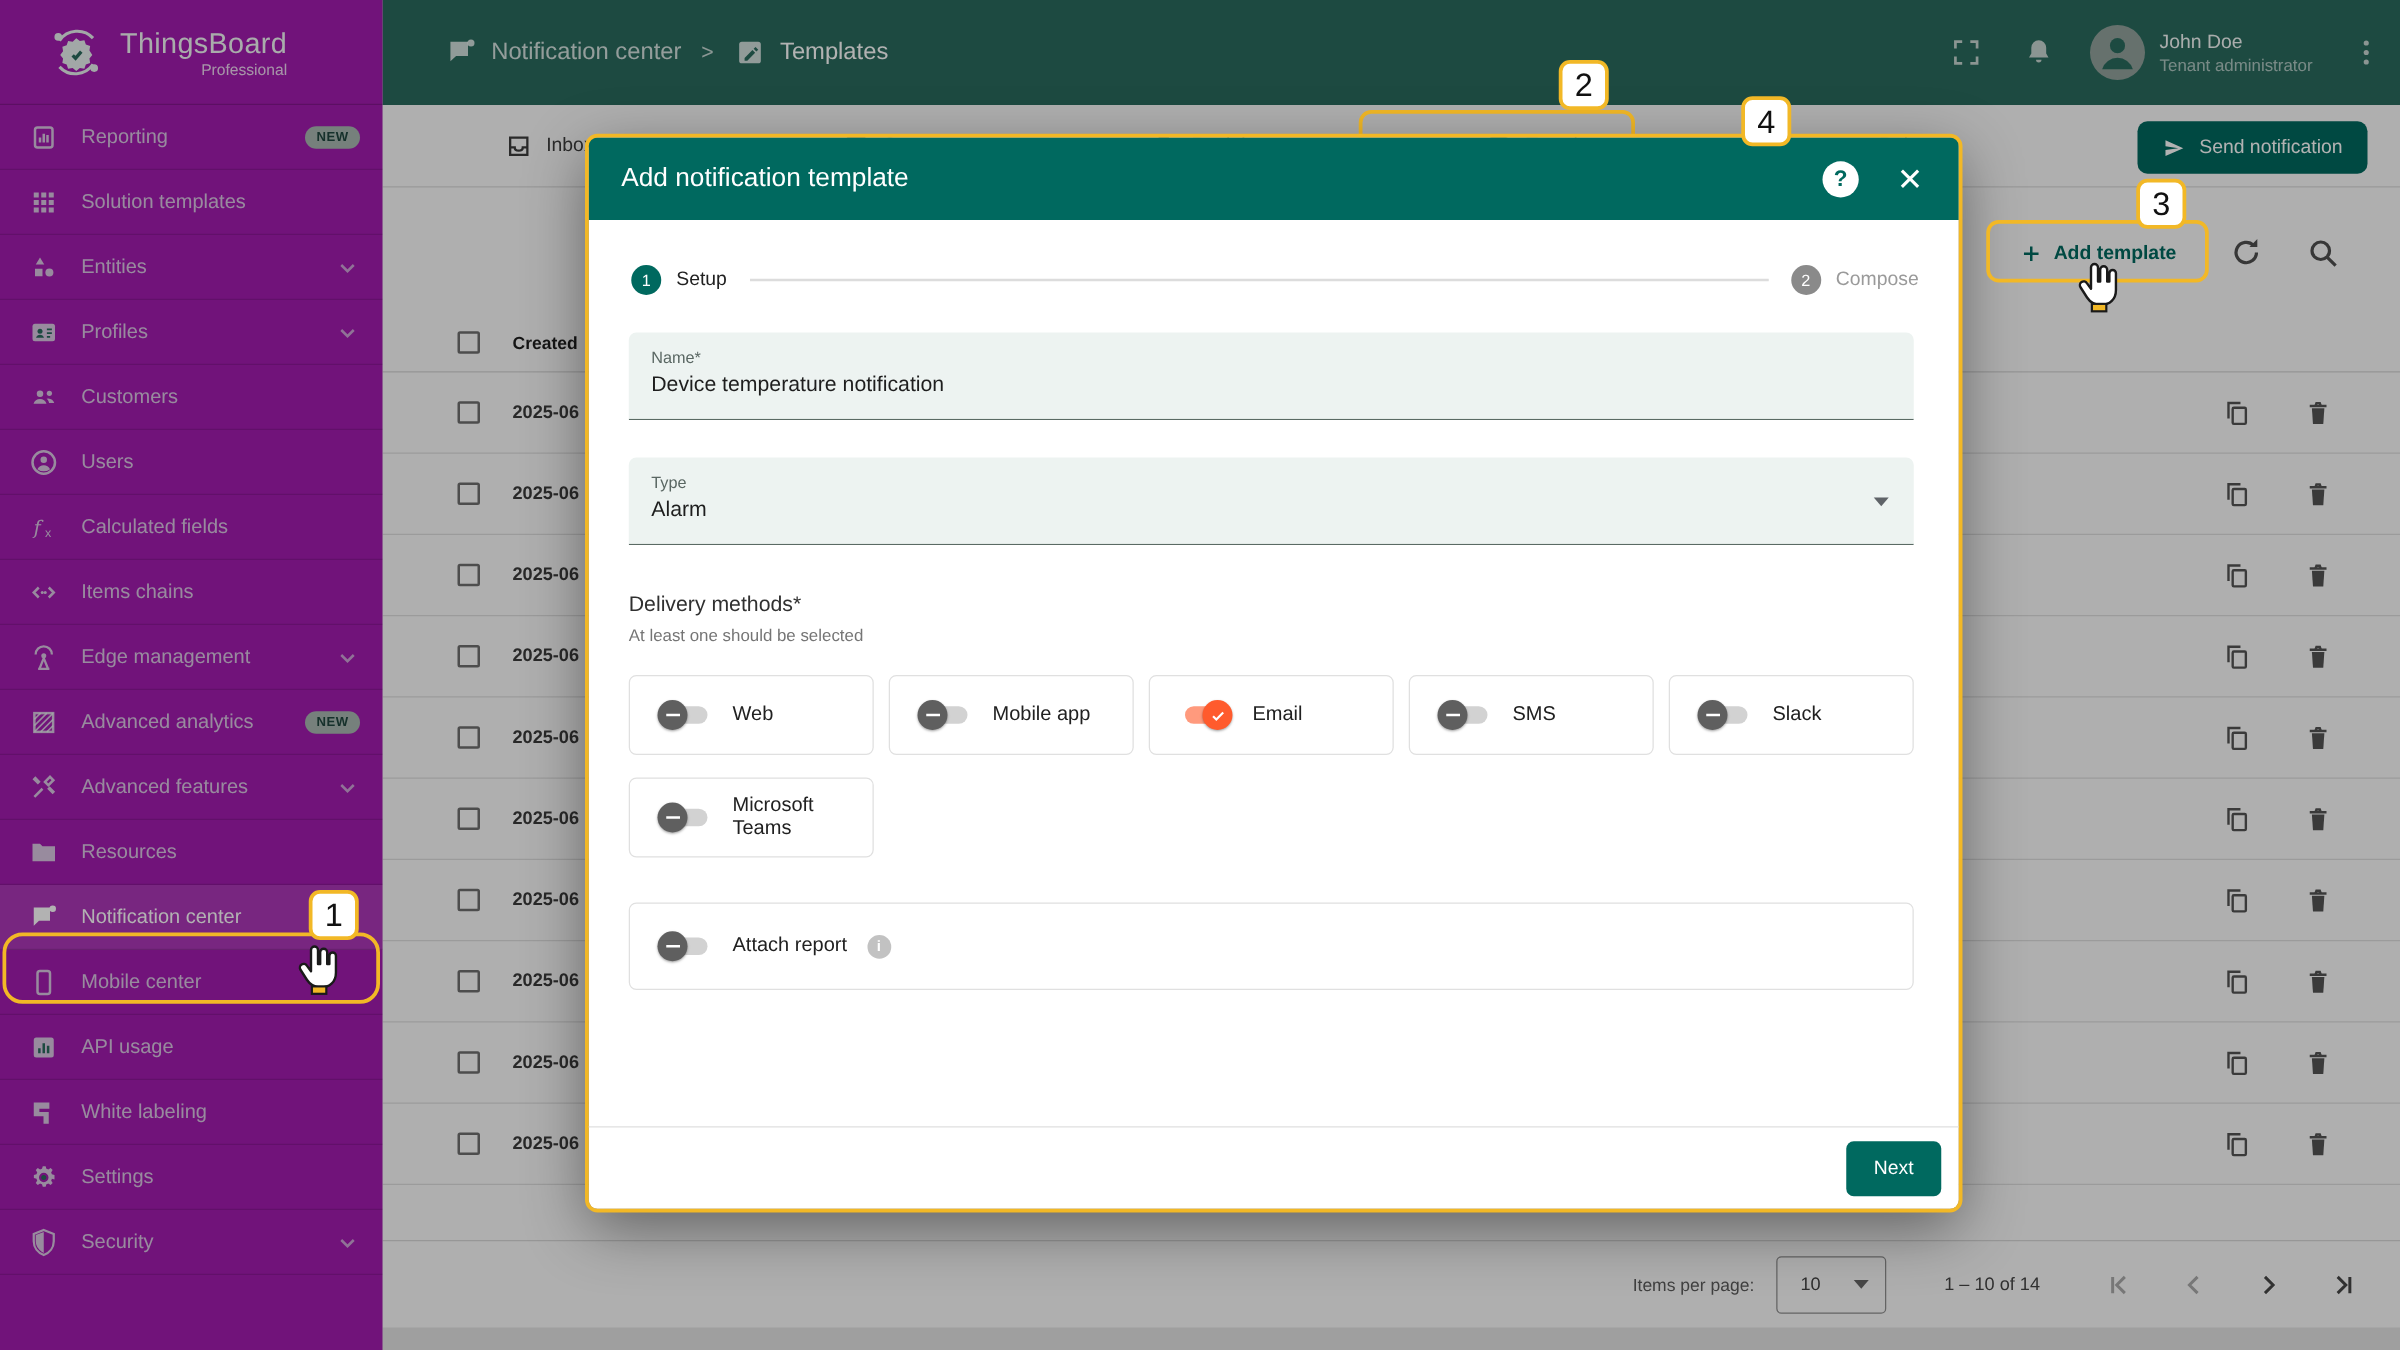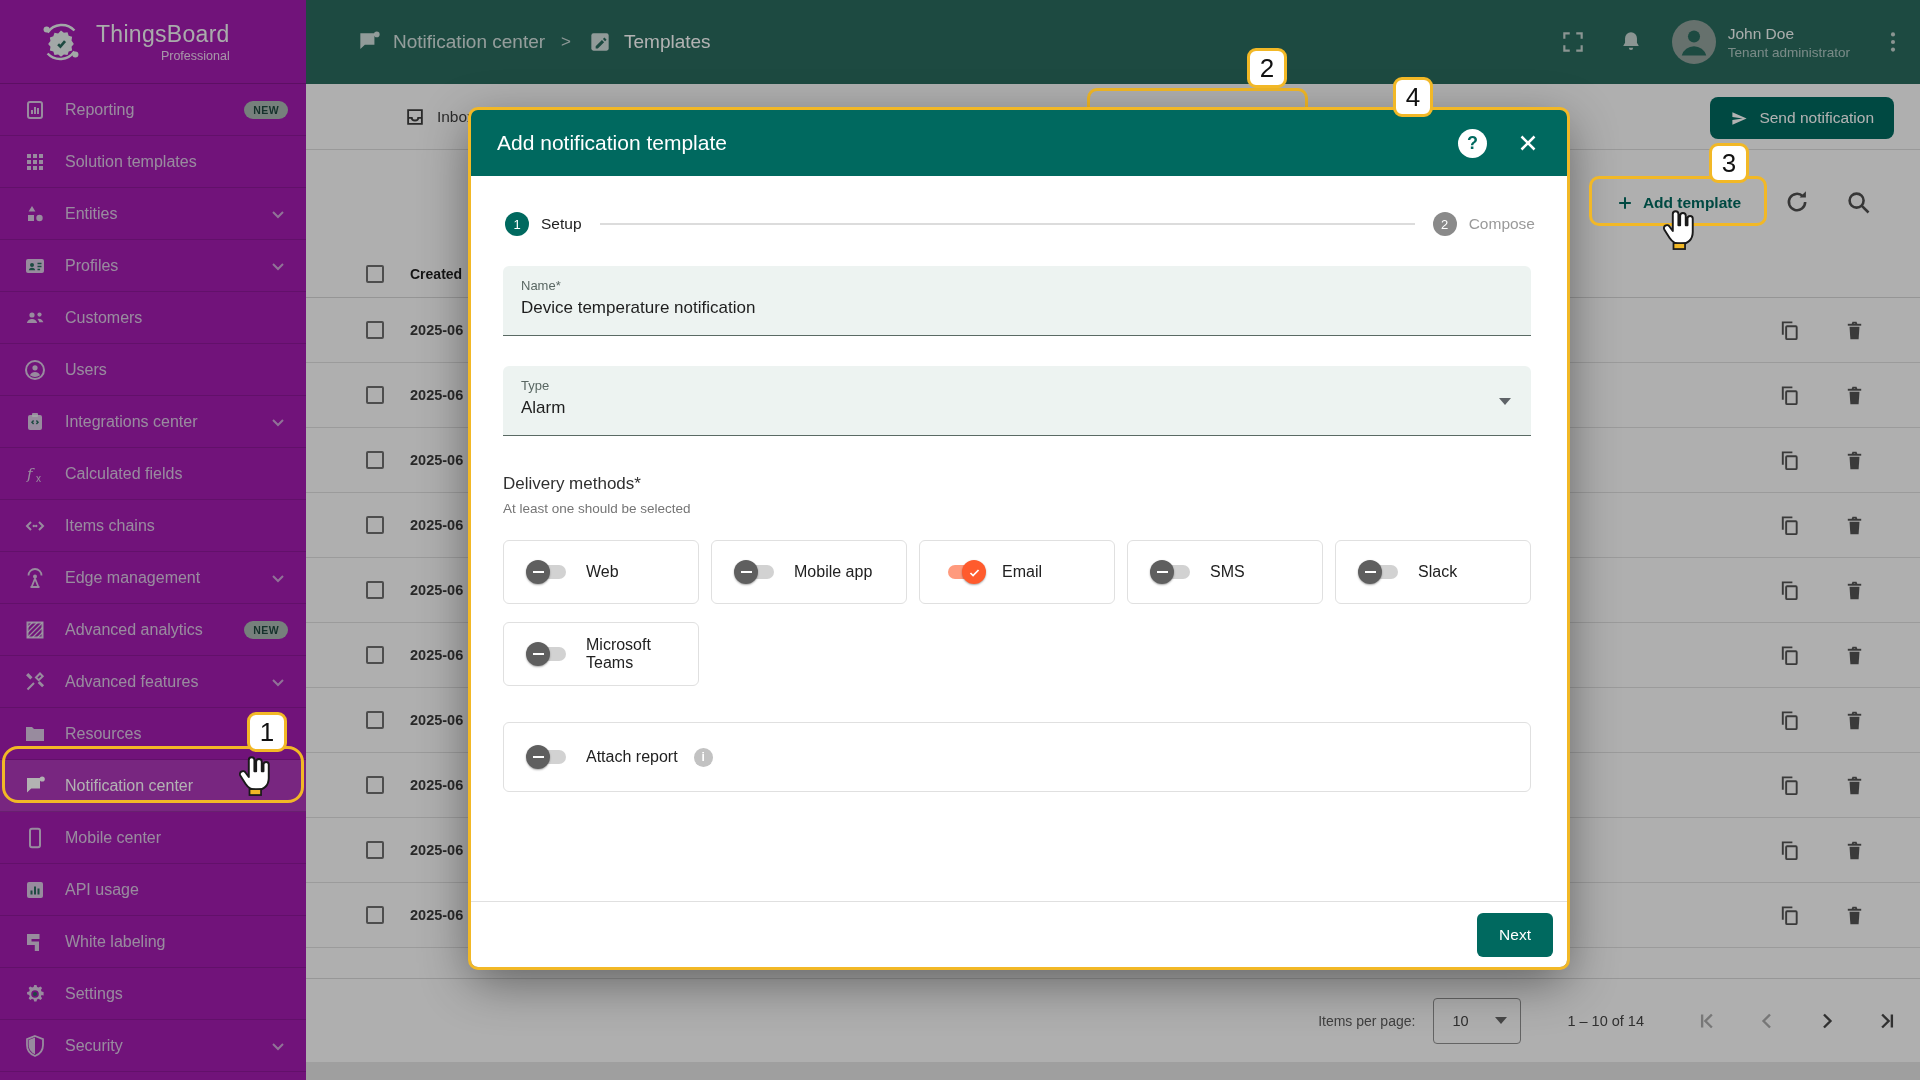--- a/index.html
+++ b/index.html
@@ -74,22 +74,22 @@
   .trow { height:65px; display:flex; align-items:center; border-bottom:1px solid #dedede; position:relative; }
   .trow.thead { height:48px; border-bottom:1px solid #d6d6d6; }
   .cb { width:18px; height:18px; border:2px solid #6f6f6f; border-radius:2px; margin-left:60px;
     flex:0 0 18px; cursor:pointer; background:transparent; }
   .tdate { margin-left:26px; font-size:14.5px; font-weight:600; color:#3c3c3c; }
   .thead .tdate { font-size:14px; font-weight:700; color:#1f1f1f; }
   .row-actions { position:absolute; left:1472px; display:flex; gap:42px; }
   .row-actions .ic { width:23px; height:23px; color:#545454; cursor:pointer; }
 
   
-  #pagination { position:absolute; left:0; right:0; bottom:0; height:84px; border-top:1px solid #d8d8d8;
-    display:flex; align-items:center; justify-content:flex-end; padding-right:20px; }
+  #pagination { position:absolute; left:0; right:0; bottom:0; height:70px; border-top:1px solid #d8d8d8;
+    display:flex; align-items:center; justify-content:flex-end; padding-right:32px; }
   #items-label { font-size:14px; color:#5c5c5c; }
   #pagesize { width:88px; height:46px; border:1px solid #909090; border-radius:4px; margin-left:18px;
     position:relative; display:flex; align-items:center; cursor:pointer; }
   #pagesize .val { margin-left:18px; font-size:14.5px; color:#444; }
   #pagesize .caret { position:absolute; right:13px; width:0; height:0;
     border-left:6px solid transparent; border-right:6px solid transparent; border-top:7px solid #666; }
   #range { font-size:14.5px; color:#454545; margin-left:46px; }
   .pg-btn { width:26px; height:26px; margin-left:34px; cursor:pointer; }
   .pg-btn.disabled { color:#ababab; }
   .pg-btn.enabled { color:#474747; }
@@ -253,31 +253,20 @@
           </svg>
           <span class="lbl">Customers</span>
         </div>
         <div class="sb-item">
           <svg viewBox="0 0 24 24" class="ic">
             <circle cx="12" cy="12" r="9" fill="none" stroke="currentColor" stroke-width="2"></circle>
             <circle cx="12" cy="9.8" r="2.6" fill="currentColor"></circle>
             <path d="M6.9 17.3c1.1-2.1 2.9-3.2 5.1-3.2s4 1.1 5.1 3.2a9 9 0 01-10.2 0z" fill="currentColor"></path>
           </svg>
           <span class="lbl">Users</span>
-        </div>
-        <div class="sb-item">
-          <svg viewBox="0 0 24 24" class="ic">
-            <rect x="5" y="5" width="14" height="15" rx="2" fill="currentColor"></rect>
-            <rect x="9" y="3" width="6" height="4" rx="1" fill="currentColor"></rect>
-            <path d="M10.6 10.5L9 12.2l1.6 1.7M13.4 10.5l1.6 1.7-1.6 1.7" stroke="var(--bg,#fff)" stroke-width="1.5" fill="none"></path>
-          </svg>
-          <span class="lbl">Integrations center</span>
-          <svg viewBox="0 0 24 24" class="ic sb-chev">
-            <path d="M7 10l5 5 5-5" fill="none" stroke="currentColor" stroke-width="2"></path>
-          </svg>
         </div>
         <div class="sb-item">
           <svg viewBox="0 0 24 24" class="ic">
             <text x="4" y="17" font-size="15" font-style="italic" font-family="DejaVu Serif,serif" fill="currentColor">f</text>
             <text x="13" y="19.5" font-size="10" fill="currentColor">x</text>
           </svg>
           <span class="lbl">Calculated fields</span>
         </div>
         <div class="sb-item">
           <svg viewBox="0 0 24 24" class="ic">

